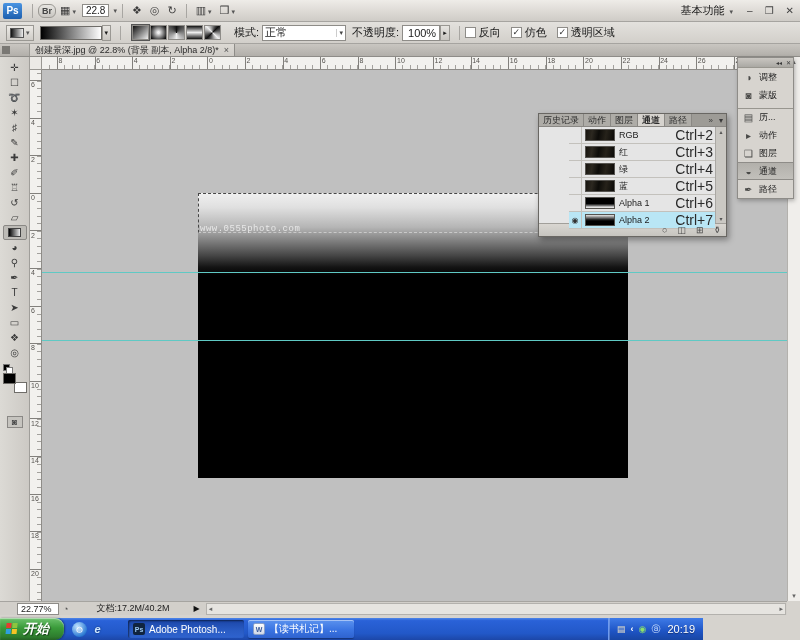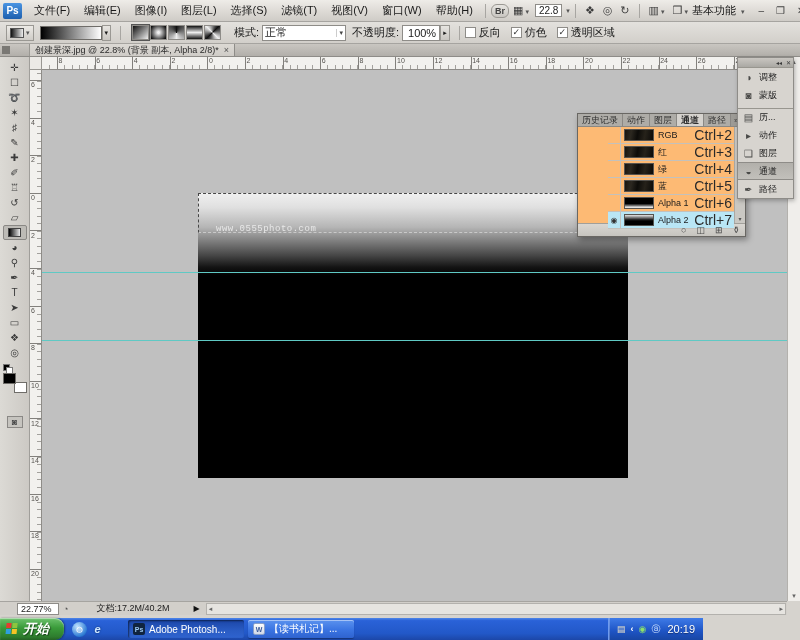--- a/index.html
+++ b/index.html
@@ -101,43 +101,43 @@
     background-position:0 10.2px,100% 2.7px;
     background-repeat:no-repeat,no-repeat;}
   .vnum{position:absolute;left:1px;font-size:7px;color:#55534f;}
 
   
   .docarea{position:absolute;left:42px;top:70px;width:745px;height:531px;background:#c0c0c0;overflow:hidden;}
   .psimage{position:absolute;left:156px;top:123px;width:430px;height:285px;
     background:linear-gradient(180deg,#f0f0f0 0%,#e0e0e0 5%,#b5b5b5 12%,#7d7d7d 17%,#454545 22%,#141414 26%,#000 29%,#000 100%);}
   .selrect{position:absolute;left:0;top:0;width:430px;height:40px;
     border:1px dashed #474747;border-bottom:1px dashed #c9c9c9;}
-  .watermark{position:absolute;left:18px;top:31px;color:#ededed;font-size:9px;letter-spacing:.5px;
+  .watermark{position:absolute;left:2px;top:31px;color:#ededed;font-size:9px;letter-spacing:.5px;
     font-family:"Liberation Mono",monospace;opacity:.92;}
   .guide{position:absolute;left:0;width:745px;height:1px;}
   .guide1{top:202px;} .guide2{top:270px;}
 
   
   .vscroll{position:absolute;left:787px;top:57px;width:13px;height:544px;background:#f0eeeb;
     border-left:1px solid #b3b1ad;display:flex;flex-direction:column;justify-content:space-between;
     align-items:center;font-size:7px;color:#666;padding:1px 0;}
   .statusrow{position:absolute;left:0;top:601px;width:787px;height:14px;background:#d2cfca;
     border-top:1px solid #a6a4a0;display:flex;align-items:center;font-size:9px;color:#222;}
   .zoomfield{background:#fff;border:1px solid #8e8c88;margin-left:17px;padding:0 3px;height:12px;
     line-height:11px;width:42px;}
   .syncic{margin:0 4px;font-size:9px;color:#555;}
   .docinfo{margin:0 24px;white-space:nowrap;}
   .expbtn{font-size:8px;color:#111;margin-right:6px;}
   .hscroll{flex:1;height:12px;background:#e6e4e0;border:1px solid #b3b1ad;display:flex;align-items:center;
     justify-content:space-between;font-size:7px;color:#666;padding:0 2px;margin-right:1px;}
   .bottomstrip{position:absolute;left:0;top:615px;width:800px;height:3px;background:#d6d3ce;}
 
   
-  .chpanel{position:absolute;left:577px;top:113px;width:169px;height:124px;border:1px solid #696763;
-    background:#fdba74;box-shadow:2px 3px 6px rgba(0,0,0,.35);font-size:9px;}
+  .chpanel{position:absolute;left:538px;top:113px;width:189px;height:124px;border:1px solid #696763;
+    background:#e5e5e5;box-shadow:2px 3px 6px rgba(0,0,0,.35);font-size:9px;}
   .ptabs{height:13px;background:#9d9b96;display:flex;align-items:stretch;border-bottom:1px solid #8a8884;}
   .ptab{padding:0 4px;display:flex;align-items:center;background:#aeaca7;border-right:1px solid #8a8884;
     color:#2e2e2e;white-space:nowrap;font-size:9px;}
   .ptab.active{background:#d6d3ce;font-weight:bold;}
   .ptab-icons{margin-left:auto;display:flex;align-items:center;color:#3a3a3a;font-size:8px;}
   .ptab-icons span{padding:0 3px;}
   .pbody{display:flex;height:96px;margin-left:30px;}
   .chrows{flex:1;display:flex;flex-direction:column;}
   .ch-row{flex:1;display:flex;align-items:center;border-bottom:1px solid #c3c1bc;padding-right:2px;}
   .ch-row.selected{background:#b9e6f5;}
@@ -202,32 +202,20 @@
   .tr-print{color:#e8e0c8;} .tr-ch{color:#fff;font-weight:bold;} .tr-yin{color:#8ce06a;} .tr-a{color:#cfe2ff;}
   .clock{color:#fff;font-size:11px;margin-left:2px;text-shadow:0 1px 1px rgba(0,0,0,.4);}
 </style>
 </head>
 <body>
 
 <div class="screen">
 
   <div class="menubar">
     <div class="pslogo">Ps</div>
-    <div style="display:flex">
-
-    <div class="menu-item">文件(F)</div>
-        <div class="menu-item">编辑(E)</div>
-        <div class="menu-item">图像(I)</div>
-        <div class="menu-item">图层(L)</div>
-        <div class="menu-item">选择(S)</div>
-        <div class="menu-item">滤镜(T)</div>
-        <div class="menu-item">视图(V)</div>
-        <div class="menu-item">窗口(W)</div>
-        <div class="menu-item">帮助(H)</div>
-      </div>
     <span class="vsep"></span>
     <span class="abicon brbadge">Br</span>
     <span class="abicon"><span>▦</span><span class="dd">▾</span></span>
     <span class="zoombox">22.8</span>
     <span class="dd">▾</span>
     <span class="vsep"></span>
     <span class="abicon"><span>❖</span></span>
     <span class="abicon"><span>◎</span></span>
     <span class="abicon"><span>↻</span></span>
     <span class="vsep"></span>

